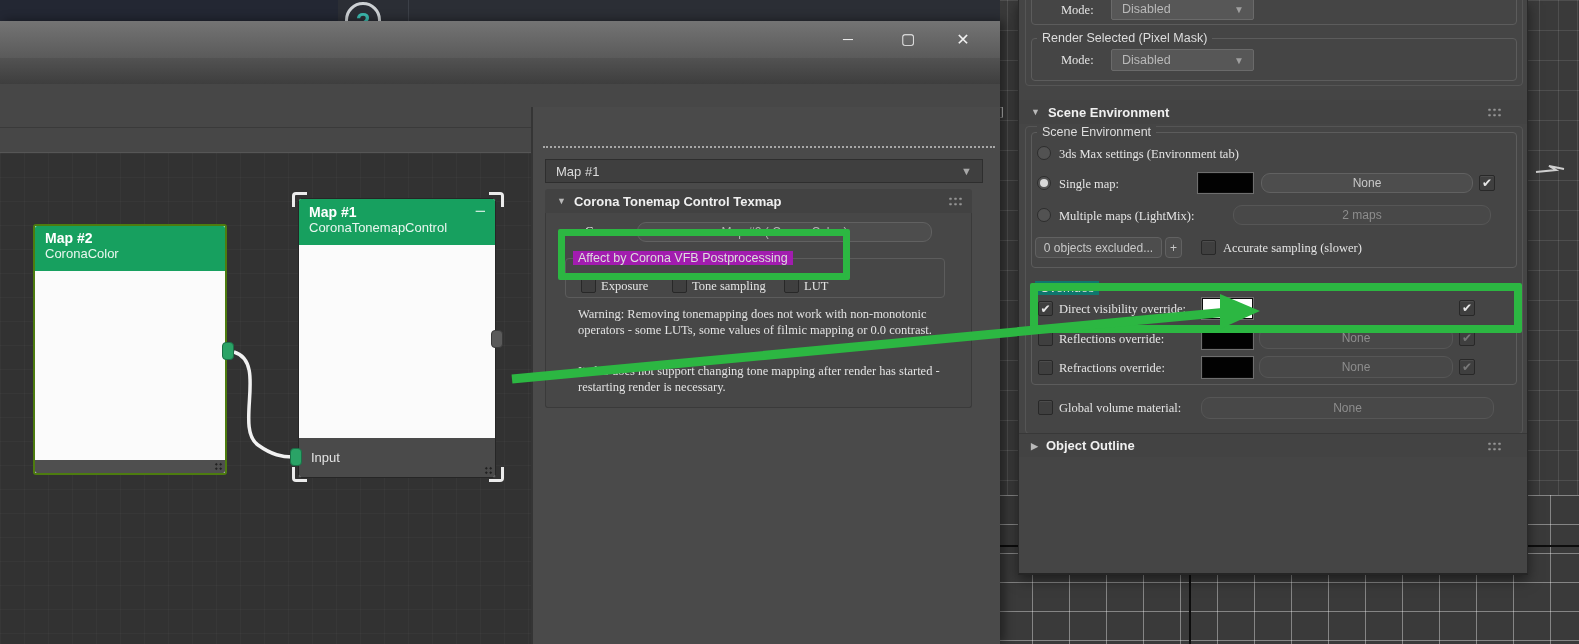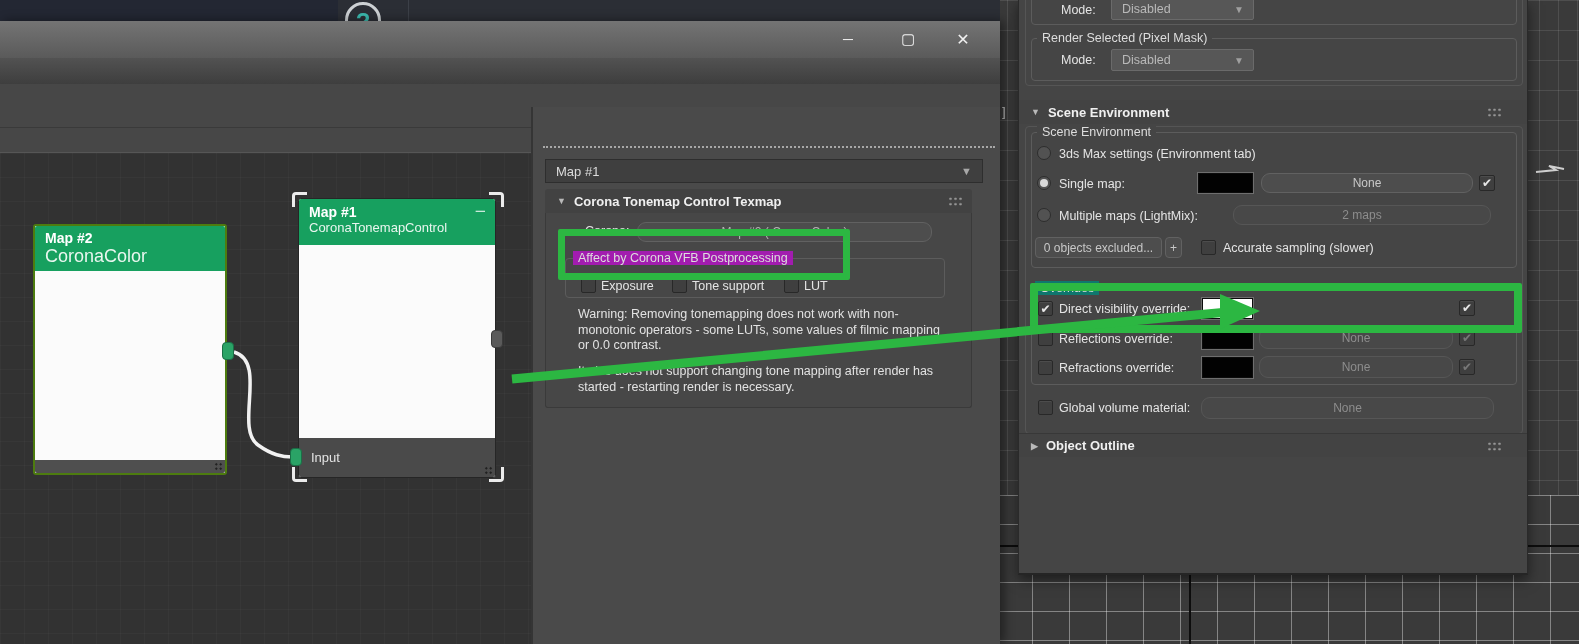--- a/index.html
+++ b/index.html
@@ -9,21 +9,21 @@
   
   .vp-grid{background-image:
       linear-gradient(to right, rgba(255,255,255,.10) 1px, transparent 1px),
       linear-gradient(to bottom, rgba(255,255,255,.10) 1px, transparent 1px);
       background-size:19px 30px;}
   .vp-grid-bright{background:#3a3a3a;background-image:
       linear-gradient(to right, rgba(255,255,255,.38) 1px, transparent 1px),
       linear-gradient(to bottom, rgba(255,255,255,.38) 1px, transparent 1px);
       background-size:37px 29px;}
   
-  .lbl{position:absolute;color:#e4e4e4;font-size:12.5px;white-space:nowrap;box-sizing:border-box;}
+  .lbl{position:absolute;color:#e4e4e4;font-size:12.5px;white-space:nowrap;box-sizing:border-box;font-family:Liberation Serif, serif;}
   
   .btn{position:absolute;background:#4d4d4d;border:1px solid #616161;border-radius:9px;
        color:#c8c8c8;font-size:12px;display:flex;align-items:center;justify-content:center;
        box-sizing:border-box;white-space:nowrap;}
   .btn.dis{color:#8d8d8d;background:#484848;border-color:#565656;}
   .cb{position:absolute;width:15px;height:15px;background:#3f3f3f;border:1px solid #282828;
       box-shadow:inset 0 1px 0 rgba(255,255,255,.07);box-sizing:border-box;border-radius:2px;
       display:flex;align-items:center;justify-content:center;}
   .cb span{color:#e8e8e8;font-size:12px;line-height:1;}
   .cb.dis span{color:#787878;}
@@ -100,21 +100,21 @@
 
     <svg class="abs" style="left:0;top:0;pointer-events:none;" width="531" height="623">
       <path d="M234,331 C268,341 234,407 258,424 C272,434 282,436 293,436" fill="none" stroke="#f2f2f2" stroke-width="3.5"></path>
     </svg>
 
     <div class="abs" style="left:33px;top:203px;width:194px;height:251px;border:2px solid #4d7c0f;border-radius:3px;
                 background:#fbfbfb;">
       <div class="abs" style="left:0;top:0;width:100%;height:45px;background:#17a05f;border-radius:2px 2px 0 0;
                   color:#fff;padding:4px 0 0 10px;">
         <div style="font-weight:bold;font-size:14px;">Map #2</div>
-        <div style="font-size:18px;color:#e9f6ef;">CoronaColor</div>
+        <div style="font-size:13px;color:#e9f6ef;">CoronaColor</div>
       </div>
       <div class="abs" style="left:0;bottom:0;width:100%;height:13px;background:#4f4f4f;border-radius:0 0 2px 2px;"></div>
       <div class="nodegrip" style="right:2px;bottom:2px;"></div>
     </div>
     <div class="sock" style="left:222px;top:321px;"></div>
 
     <div class="bracket bl-tl" style="left:292px;top:171px;"></div>
     <div class="bracket bl-tr" style="left:489px;top:171px;"></div>
     <div class="bracket bl-bl" style="left:292px;top:446px;"></div>
     <div class="bracket bl-br" style="left:489px;top:446px;"></div>
@@ -155,21 +155,21 @@
 
       <div class="lbl" style="left:52px;top:117px;">Corona:</div>
       <div class="btn" style="left:104px;top:115px;width:295px;height:20px;color:#b5b5b5;">Map #2  ( CoronaColor )</div>
 
       <div class="groupbox" style="left:32px;top:151px;width:380px;height:40px;"></div>
       <div class="legend" style="left:40px;top:144px;background:#a21caf;">Affect by Corona VFB Postprocessing</div>
 
       <div class="cb" style="left:48px;top:171px;"></div>
       <div class="lbl" style="left:68px;top:172px;">Exposure</div>
       <div class="cb" style="left:139px;top:171px;"></div>
-      <div class="lbl" style="left:159px;top:172px;">Tone support</div>
+      <div class="lbl" style="left:159px;top:172px;">Tone sampling</div>
       <div class="cb" style="left:251px;top:171px;"></div>
       <div class="lbl" style="left:271px;top:172px;">LUT</div>
 
       <div class="lbl" style="left:45px;top:200px;width:362px;white-space:normal;line-height:15.5px;color:#e2e2e2;">Warning: Removing tonemapping does not work with non-monotonic operators - some LUTs, some values of filmic mapping or 0.0 contrast.</div>
       <div class="lbl" style="left:45px;top:257px;width:362px;white-space:normal;line-height:15.5px;color:#e2e2e2;">It also does not support changing tone mapping after render has started - restarting render is necessary.</div>
     </div>
   </div>
 
   <div class="abs" style="left:1018px;top:0;width:510px;height:575px;background:#454545;
               border-left:1px solid #2a2a2a;border-right:1px solid #2a2a2a;border-bottom:2px solid #252525;

